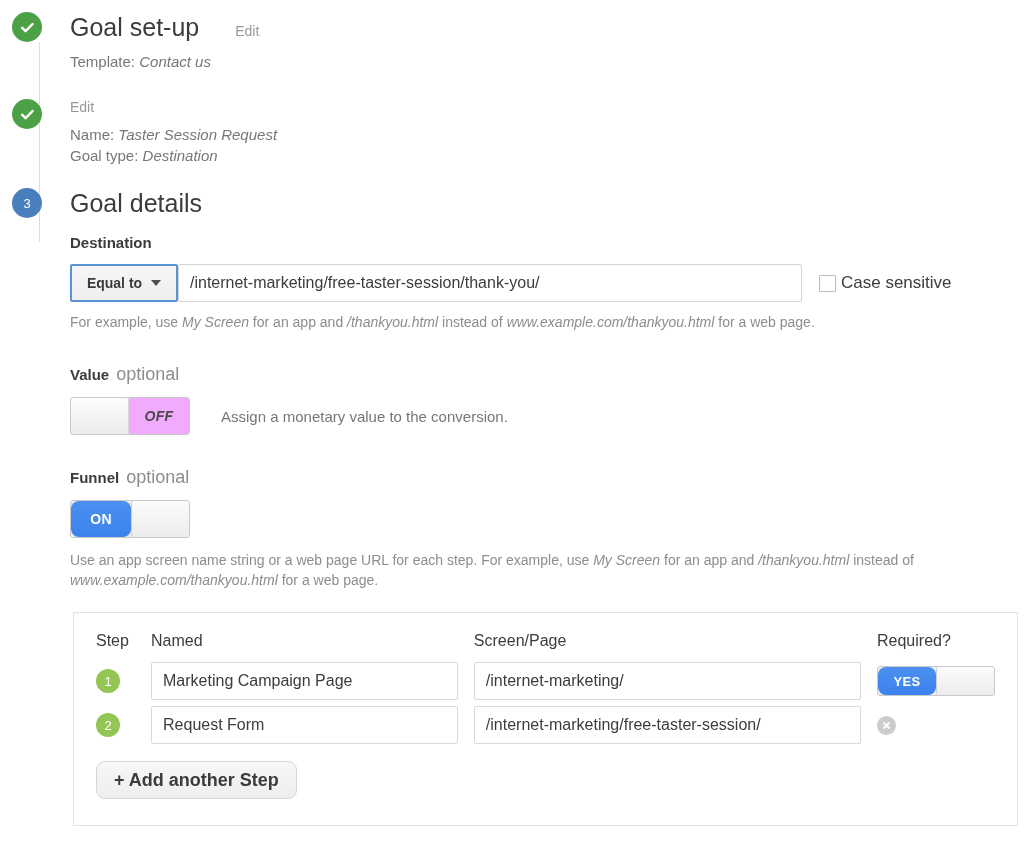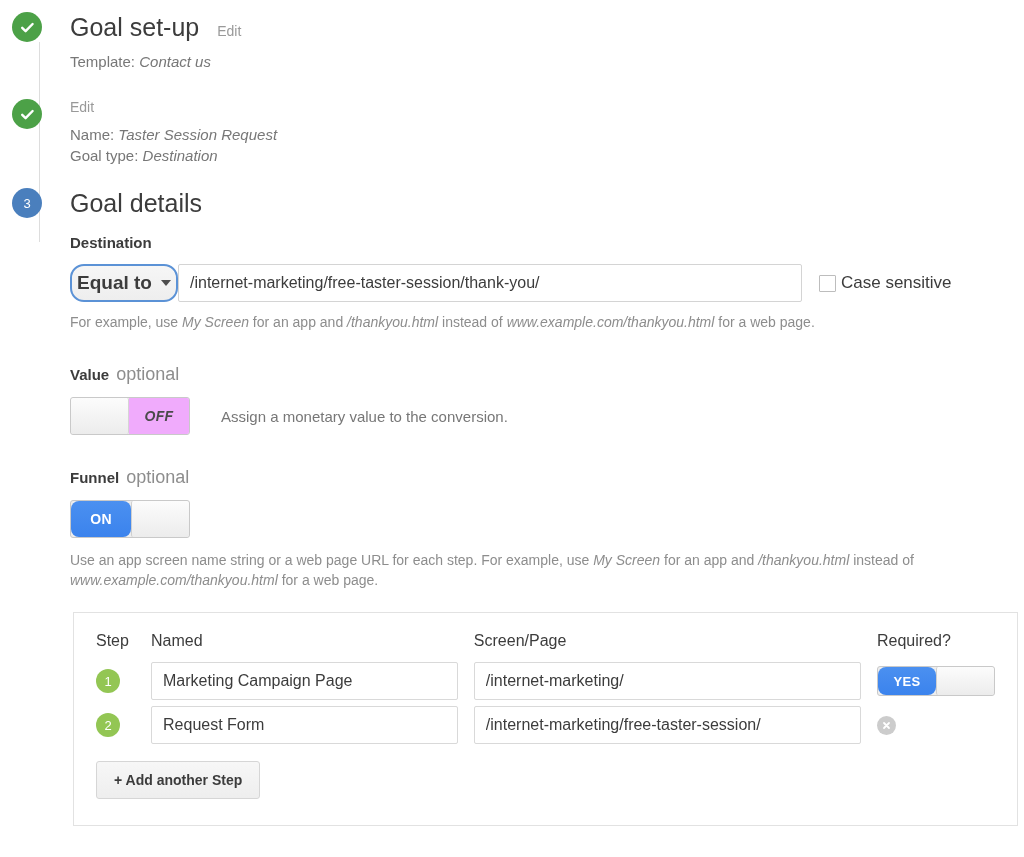--- a/index.html
+++ b/index.html
@@ -59,21 +59,21 @@
   .badge svg { display: block; }
 
   .step-body {
     flex: 1 1 auto;
     padding-left: 28px;
     min-width: 0;
   }
   .step-title-line {
     display: flex;
     align-items: baseline;
-    gap: 18px;
+    gap: 36px;
   }
   .step-title {
     font-size: 25px;
     line-height: 30px;
     font-weight: 400;
     color: #3c3c3c;
     margin: 0;
   }
   .edit-link {
     font-size: 14px;
@@ -108,27 +108,27 @@
   .dest-row {
     display: flex;
     align-items: center;
     margin-top: 13px;
   }
   .match-select {
     width: 108px;
     height: 38px;
     box-sizing: border-box;
     border: 2px solid #5b92d6;
-    border-radius: 14px;
+    border-radius: 2px;
     background: linear-gradient(#f6f6f6, #eeeeee);
     display: flex;
     align-items: center;
     justify-content: center;
     gap: 9px;
-    font-size: 19px;
+    font-size: 14px;
     font-weight: bold;
     color: #3c3c3c;
     cursor: pointer;
   }
   .caret {
     width: 0; height: 0;
     border-left: 5px solid transparent;
     border-right: 5px solid transparent;
     border-top: 6px solid #4d4d4d;
   }
@@ -298,23 +298,23 @@
 
   .add-step-btn {
     margin-top: 14px;
     display: inline-flex;
     align-items: center;
     justify-content: center;
     height: 38px;
     padding: 0 17px;
     box-sizing: border-box;
     border: 1px solid #d6d6d6;
-    border-radius: 3px;
+    border-radius: 9px;
     background: linear-gradient(#f7f7f7, #eeeeee);
-    font-size: 14px;
+    font-size: 18px;
     font-weight: bold;
     color: #3c3c3c;
     cursor: pointer;
   }
 
   .page {
     padding: 12px 0 0 12px;
     box-sizing: border-box;
   }
   .gap-lg { height: 27px; }

